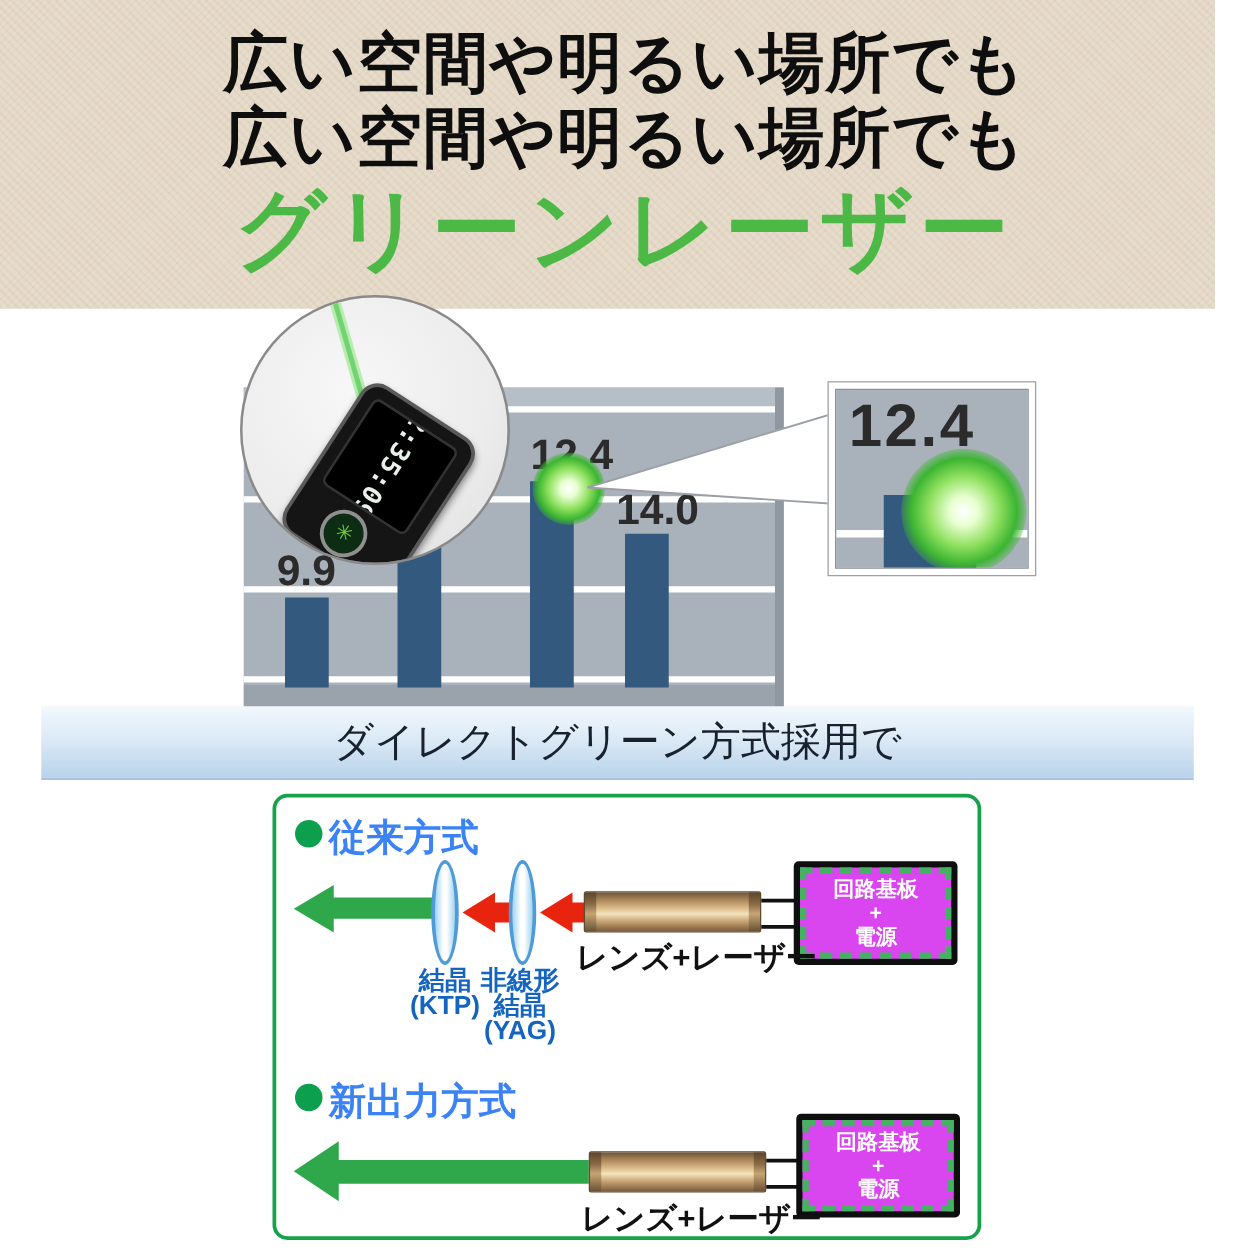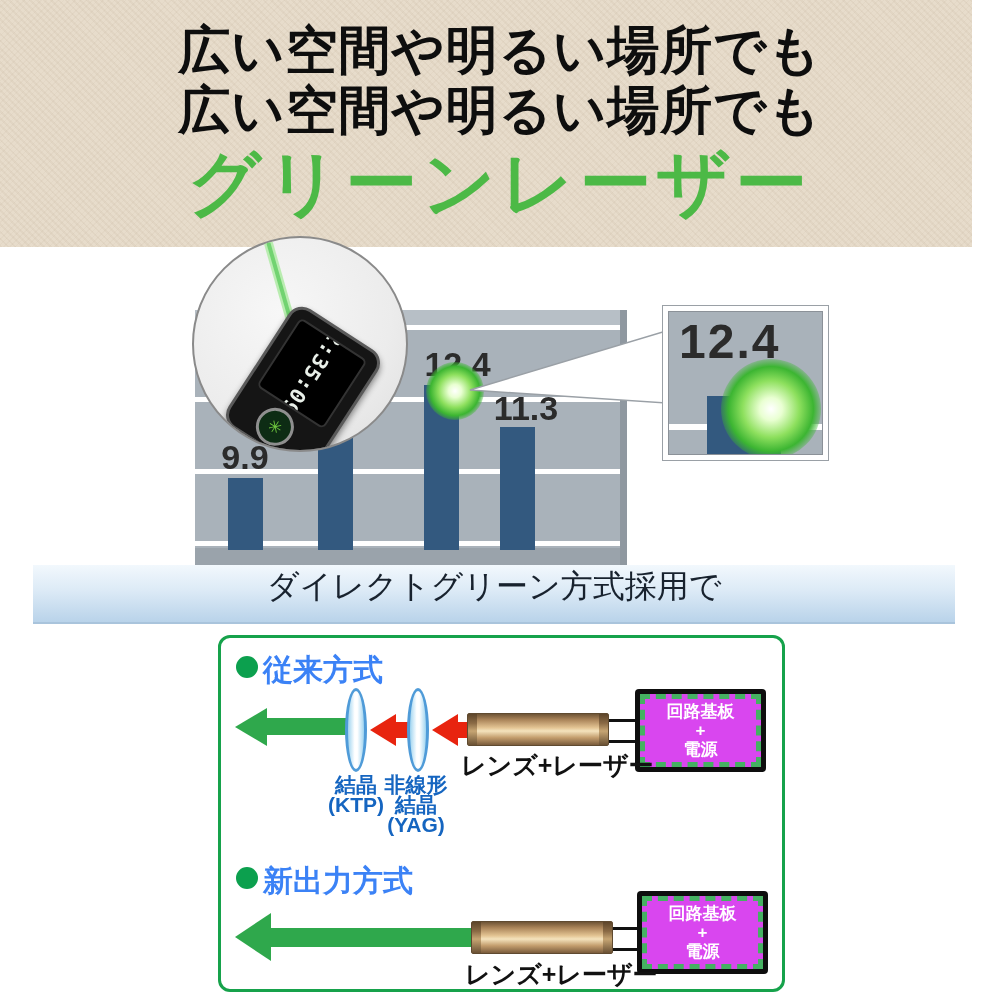--- a/index.html
+++ b/index.html
@@ -62,21 +62,21 @@
   .digits{transform:rotate(90deg);font-family:"DejaVu Sans Mono",monospace;font-size:21px;
           font-weight:700;color:#e9f0e9;letter-spacing:1px;white-space:nowrap;}
   .dbutton{position:absolute;left:28px;top:96px;width:38px;height:38px;border-radius:50%;
            background:#0d2c14;border:3px solid #8f8f8f;box-sizing:border-box;
            display:flex;align-items:center;justify-content:center;color:#6fc83e;font-size:17px;}
 
   
   .band{position:absolute;left:33px;top:565px;width:922px;height:59px;
         background:linear-gradient(180deg,#f2f8fd 0%,#dceaf6 45%,#b9d3ea 100%);
         border-bottom:2px solid #a9c4dc;box-sizing:border-box;
-        display:flex;justify-content:center;white-space:nowrap;
+        display:flex;align-items:center;justify-content:center;white-space:nowrap;
         color:var(--band_text);font-size:32px;}
   .band .seg{font-weight:500;} .band .em{font-weight:800;}
 
   
   .panel{position:absolute;left:218px;top:635px;width:567px;height:357px;background:#fff;
          border:3px solid var(--panel_border);border-radius:12px;box-sizing:border-box;}
   .bullet{position:absolute;width:22px;height:22px;border-radius:50%;background:#0ca04e;}
   .sechead{position:absolute;font-size:30px;font-weight:700;color:#3b82f6;white-space:nowrap;}
   .shaft{position:absolute;}
   .ahead{position:absolute;width:0;height:0;}
@@ -115,21 +115,21 @@
     <div class="grid g2"></div>
     <div class="grid g3"></div>
     <div class="grid g4"></div>
     <div class="floorstrip"></div>
     <div class="bar bar1"></div>
     <div class="bar bar2"></div>
     <div class="bar bar3"></div>
     <div class="bar bar4"></div>
     <div class="dlabel dl1">9.9</div>
     <div class="dlabel dl3">12.4</div>
-    <div class="dlabel dl4">11.3</div>
+    <div class="dlabel dl4">14.0</div>
   </div>
 
   <div class="glowdot dot-chart"></div>
 
   <svg class="callout" viewBox="0 0 220 110">
     <polygon points="15,85 211,26 211,98" fill="#ffffff" stroke="#9aa0a6" stroke-width="1.5"></polygon>
   </svg>
 
   <div class="inset">
     <div class="inset-in">

